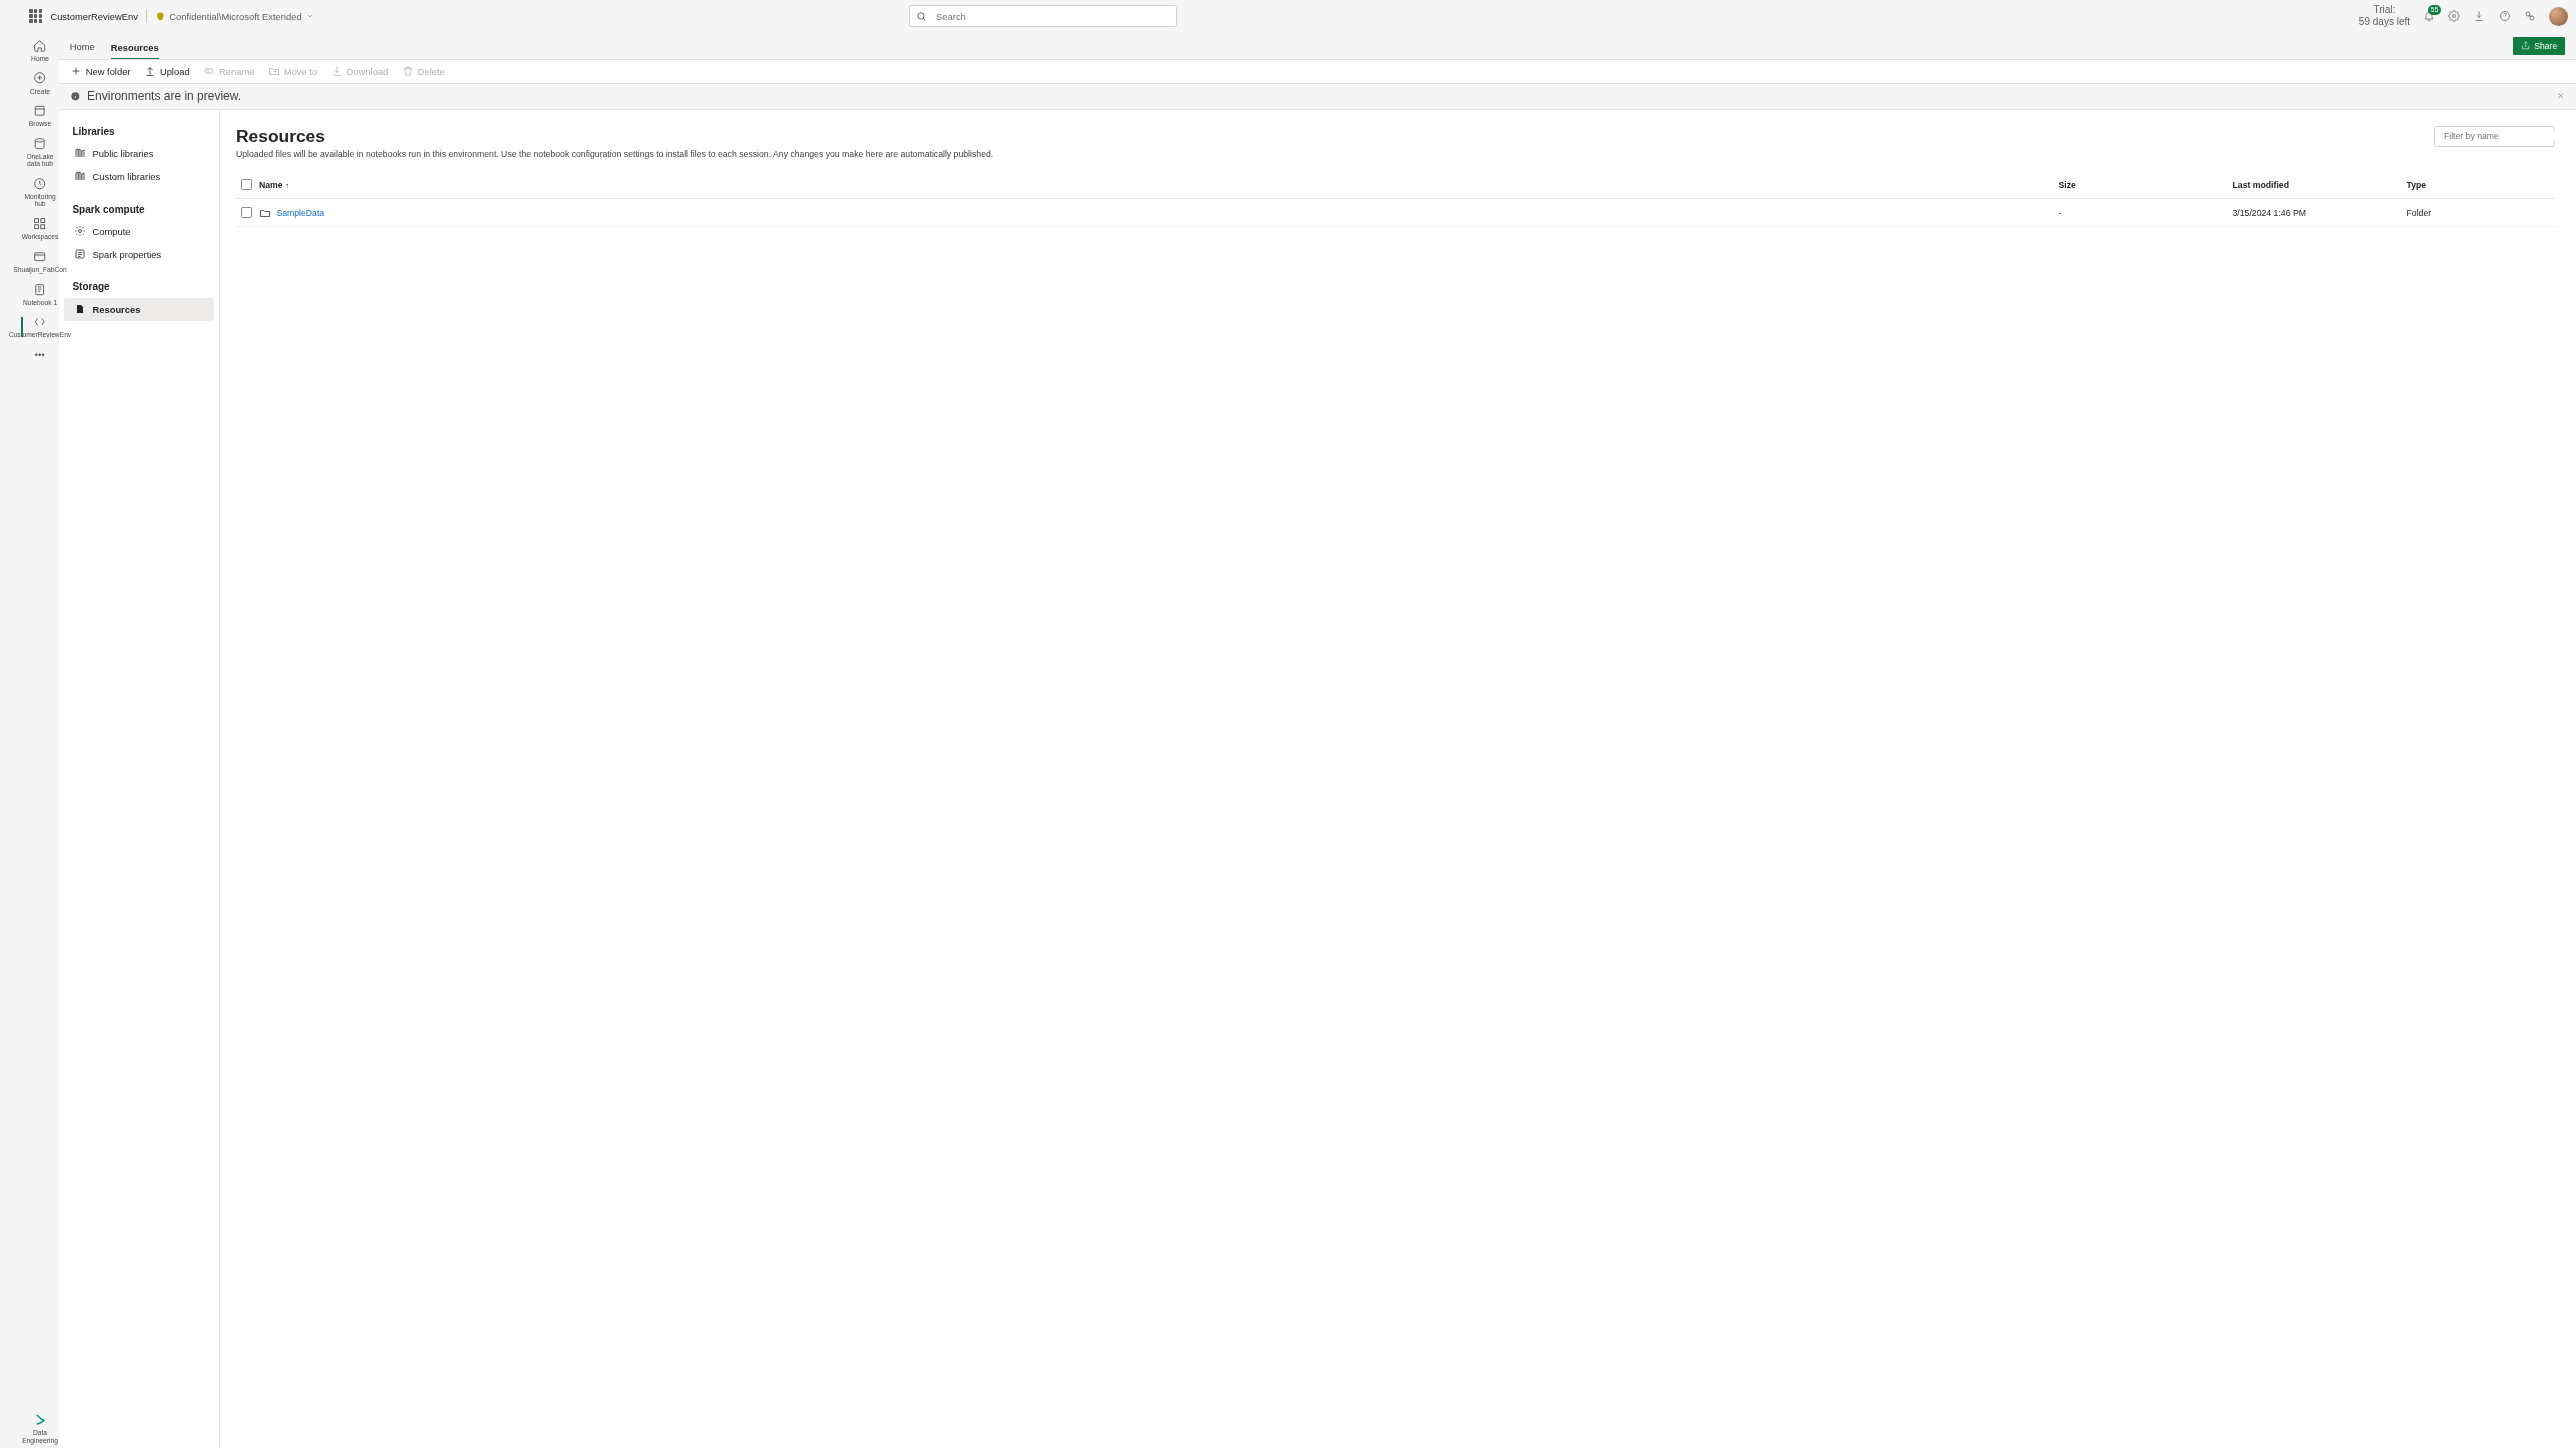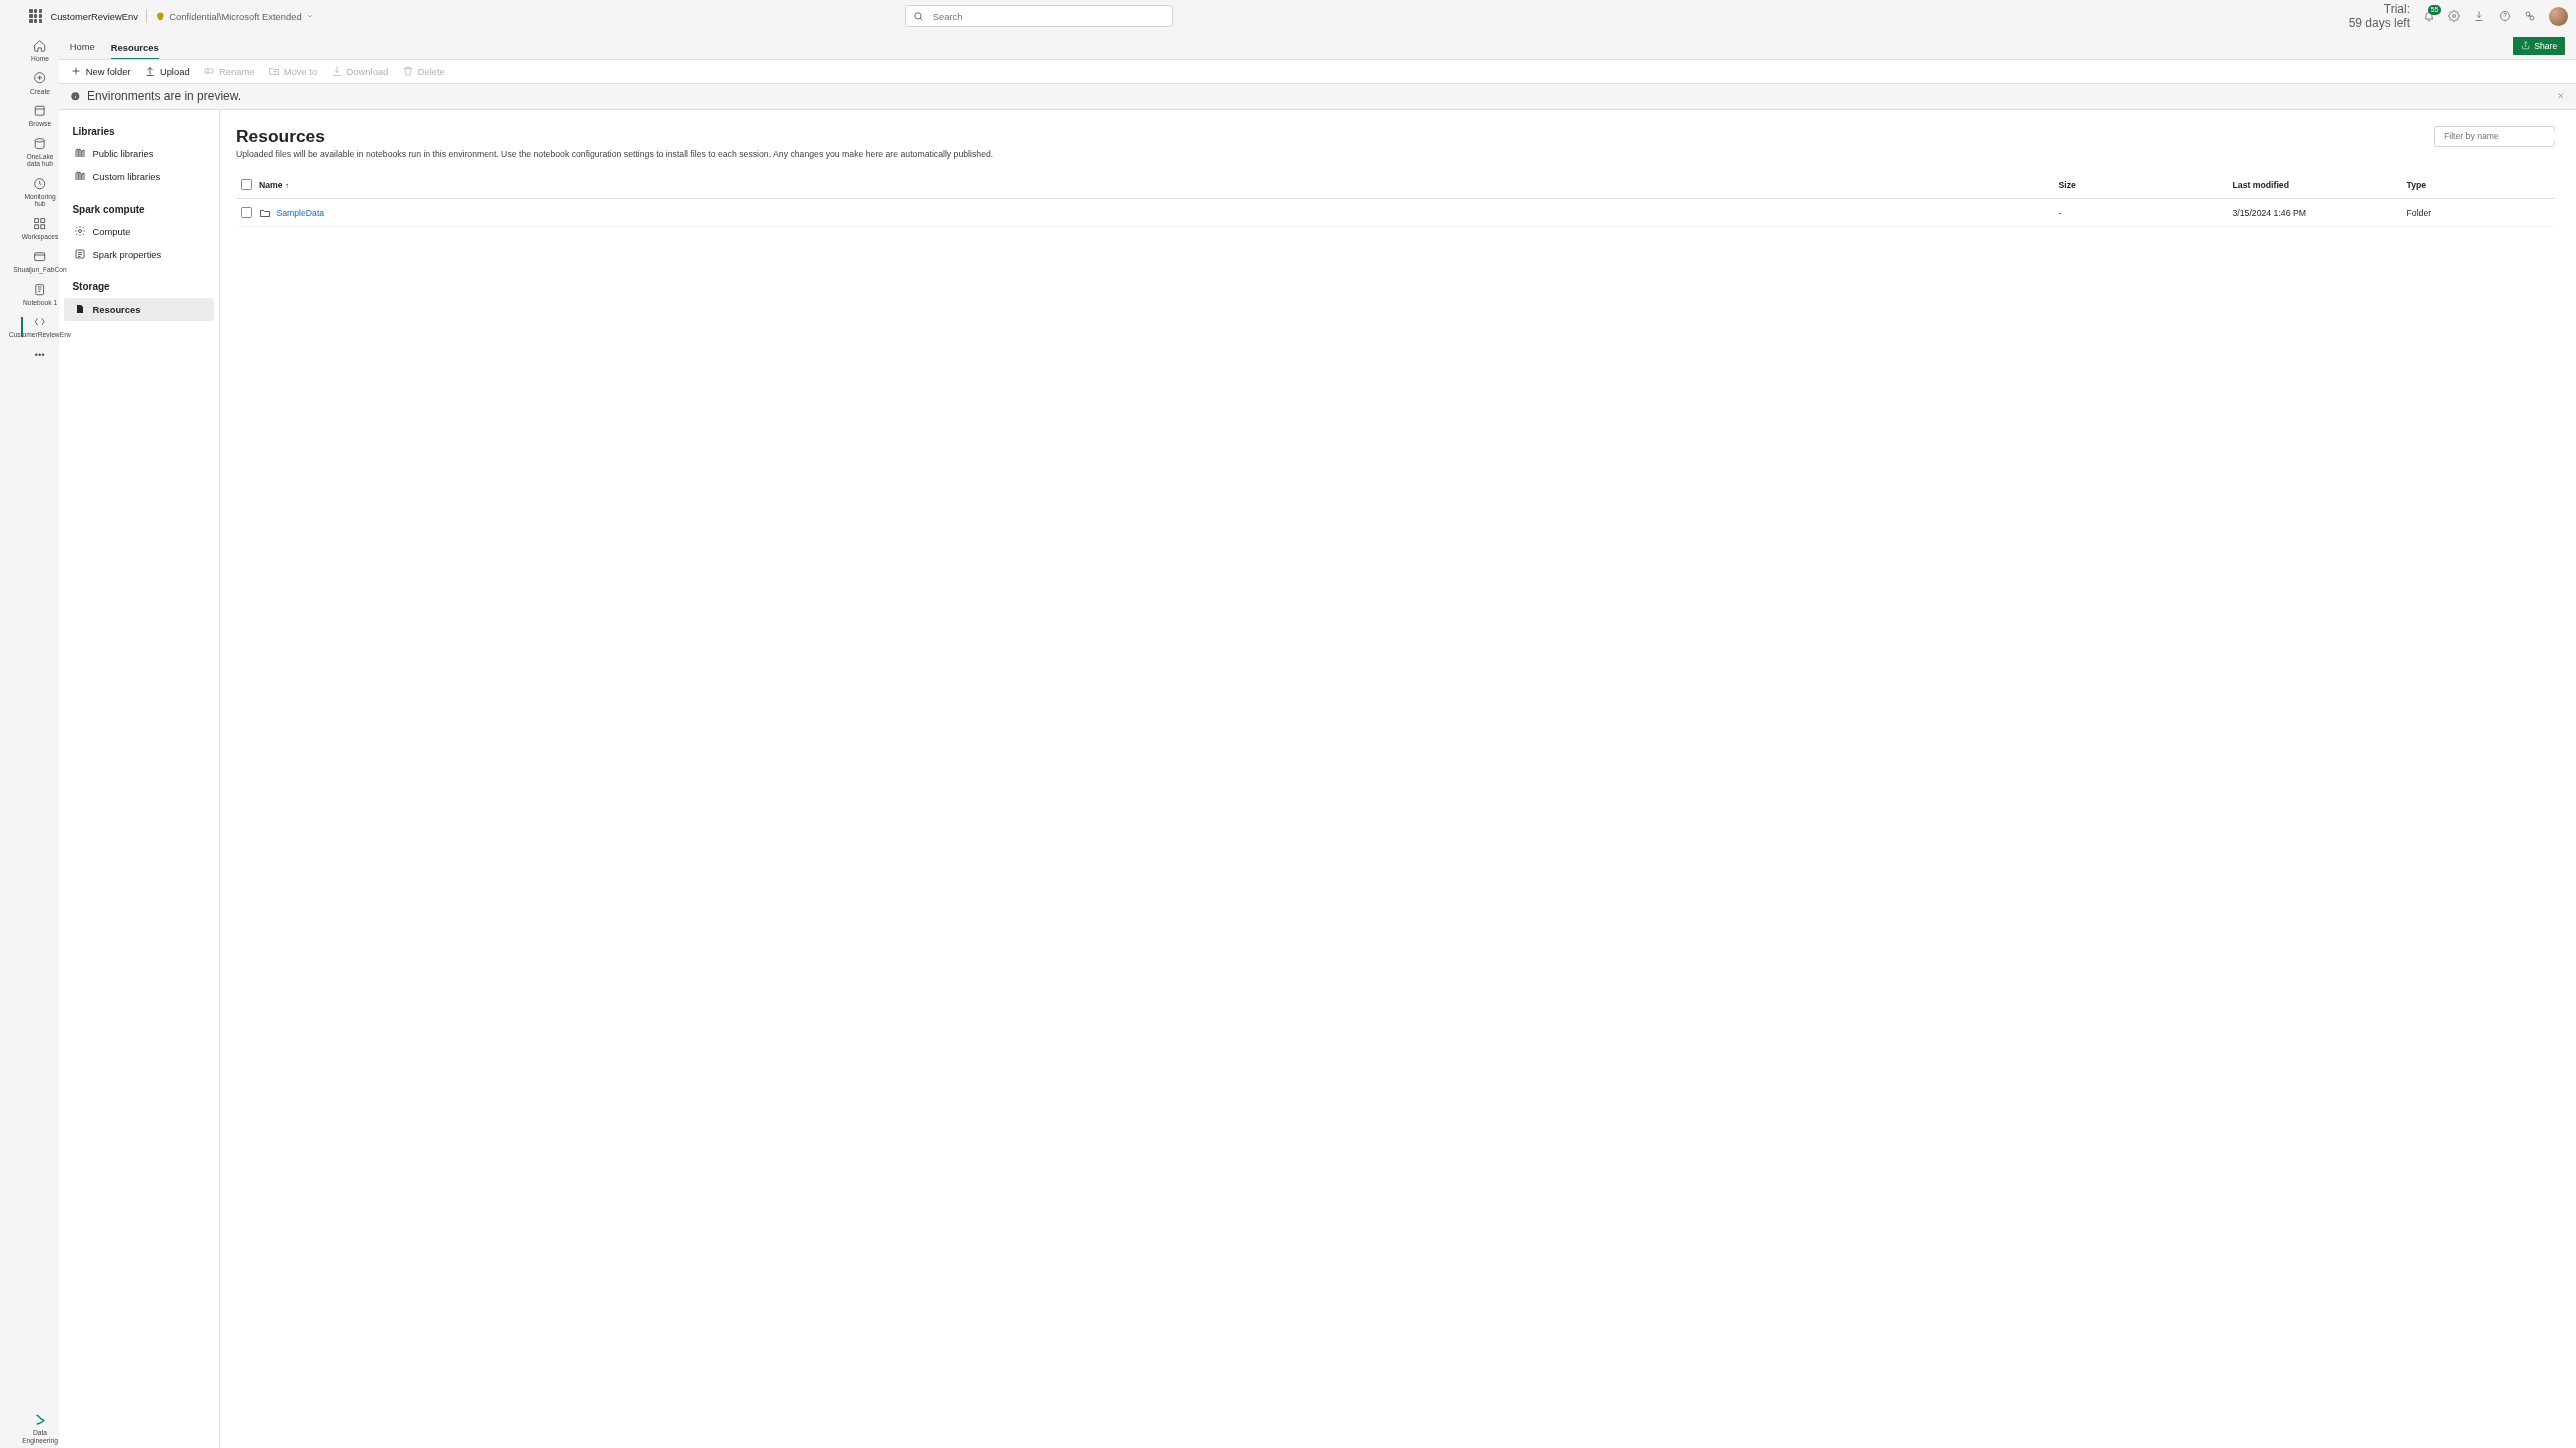--- a/index.html
+++ b/index.html
@@ -35,21 +35,21 @@
   align-items: center;
   height: 21.5px;
   background: #fff;
   border: 0.7px solid #d1d1d1;
   border-radius: 2.7px;
   padding: 0 6.7px;
   gap: 9px;
 }
 .searchbox input { border: none; outline: none; flex:1; font-size: 9.4px; }
 .topbar-right { display: flex; align-items: center; gap: 12px; margin-left: auto; }
-.trial { text-align: right; font-size: 12px; color: #605e5c; line-height: 1.2; }
+.trial { text-align: center; font-size: 10px; color: #605e5c; line-height: 1.2; }
 .icon-btn { width: 13.4px; height: 13.4px; display:flex; align-items:center; justify-content:center; cursor:pointer; position:relative; color:#605e5c; }
 .badge { position:absolute; top:-4px; right:-5.4px; background:#107c41; color:#fff; font-size:6.7px; border-radius:5.4px; padding:0 2.7px; line-height:9.4px; }
 .avatar { width:19px; height:19px; border-radius:50%; background: radial-gradient(circle at 30% 30%, #d9a98b, #8a5a3a); }
 
 
 .body { display:flex; flex:1; min-height:0; }
 .rail {
   width: 38px;
   background: #f5f5f5;
   display:flex; flex-direction:column; align-items:center;

